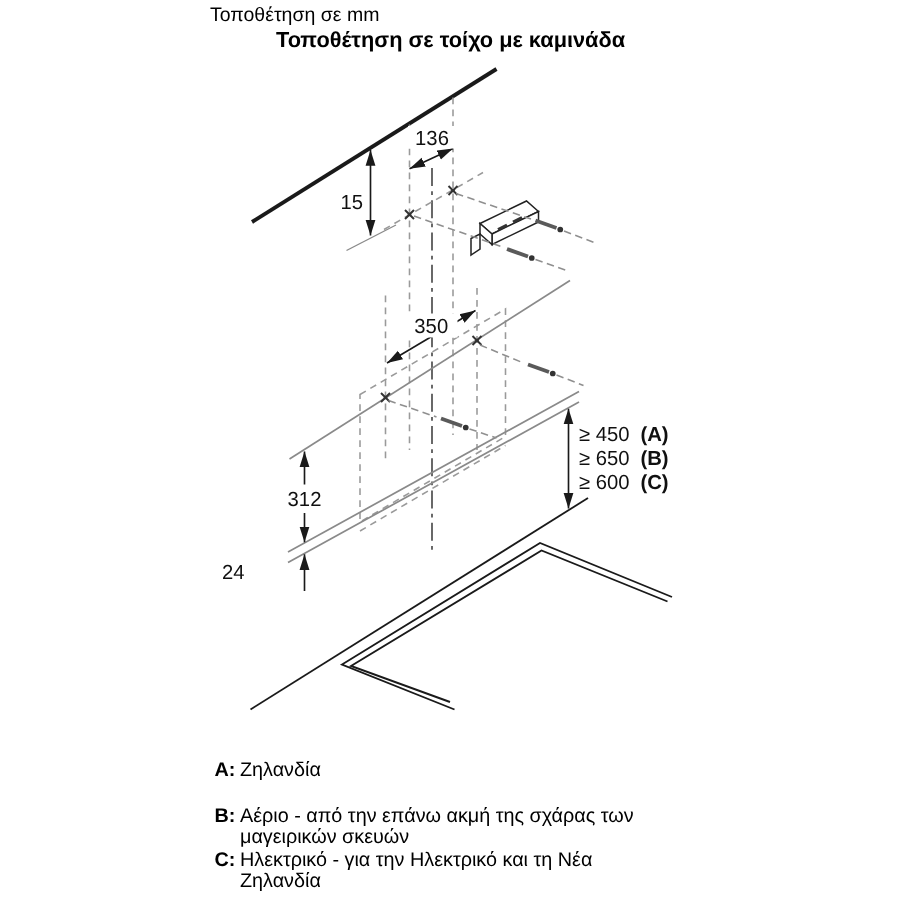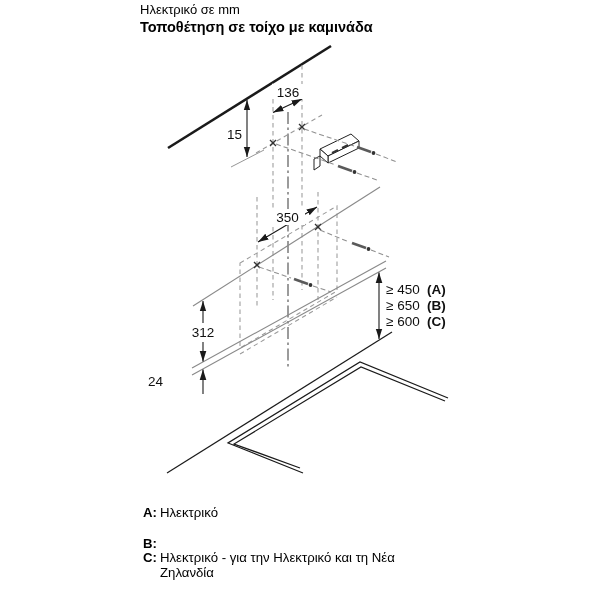--- a/index.html
+++ b/index.html
@@ -3,21 +3,21 @@
 <meta charset="utf-8">
 <style>
   html,body{margin:0;padding:0;}
   body{
     width:600px;height:600px;background:#ffffff;position:relative;overflow:hidden;
     font-family:"Liberation Sans", sans-serif;color:#000;
   }
   .stage{position:absolute;inset:0;}
   .title-block{position:absolute;left:140px;top:3px;line-height:1.15;}
   .title-line1{font-size:13px;font-weight:400;}
-  .title-line2{font-size:14.5px;font-weight:700;margin-top:1px;}
+  .title-line2{font-size:14.5px;font-weight:700;margin-top:1px;margin-left:44px;}
   .legend{position:absolute;left:143px;top:506px;width:320px;font-size:13.2px;line-height:14.6px;}
   .legend-row{display:flex;align-items:flex-start;}
   .legend-row.gap-a{margin-bottom:16px;}
   .legend-key{font-weight:700;flex:0 0 17px;white-space:nowrap;}
   .legend-text{flex:1 1 auto;max-width:265px;}
   svg{position:absolute;left:0;top:0;}
   svg text{font-family:"Liberation Sans", sans-serif;font-size:13.5px;fill:#101010;}
   .dimline{stroke:#1a1a1a;stroke-width:1.1;fill:none;}
   .thinline{stroke:#8a8a8a;stroke-width:1.15;fill:none;}
   .solid{stroke:#1a1a1a;fill:none;}
@@ -28,21 +28,21 @@
   .screw{stroke:#5a5a5a;stroke-width:2.6;}
   .bracketface{stroke:#222;stroke-width:1;fill:#fff;}
   .lblbg{fill:#ffffff;}
 </style>
 </head>
 <body>
 
 <div class="stage">
 
   <div class="title-block">
-    <div class="title-line1">Ηλεκτρικό σε mm</div>
+    <div class="title-line1">Τοποθέτηση σε mm</div>
     <div class="title-line2">Τοποθέτηση σε τοίχο με καμινάδα</div>
   </div>
 
   <svg width="600" height="600" viewBox="0 0 600 600">
     <defs>
       <marker id="arr" viewBox="0 0 10 7" refX="9.5" refY="3.5" markerWidth="11" markerHeight="8" orient="auto-start-reverse" markerUnits="userSpaceOnUse">
         <path d="M0,0.5 L9.5,3.5 L0,6.5 Z" fill="#1a1a1a"></path>
       </marker>
     </defs>
 
@@ -166,24 +166,25 @@
           <tspan>≥ 600</tspan>
           <tspan x="427" font-weight="bold">(C)</tspan>
         </text>
       </g>
     </g>
   </svg>
 
   <div class="legend">
     <div class="legend-row gap-a">
       <span class="legend-key">A:</span>
-      <div class="legend-text">Ηλεκτρικό</div>
+      <div class="legend-text">Ζηλανδία</div>
     </div>
     <div class="legend-row">
       <span class="legend-key">B:</span>
+      <div class="legend-text">Αέριο - από την επάνω ακμή της σχάρας των μαγειρικών σκευών</div>
     </div>
     <div class="legend-row">
       <span class="legend-key">C:</span>
       <div class="legend-text">Ηλεκτρικό - για την Ηλεκτρικό και τη Νέα Ζηλανδία</div>
     </div>
   </div>
 
 </div>
 
 </body></html>

